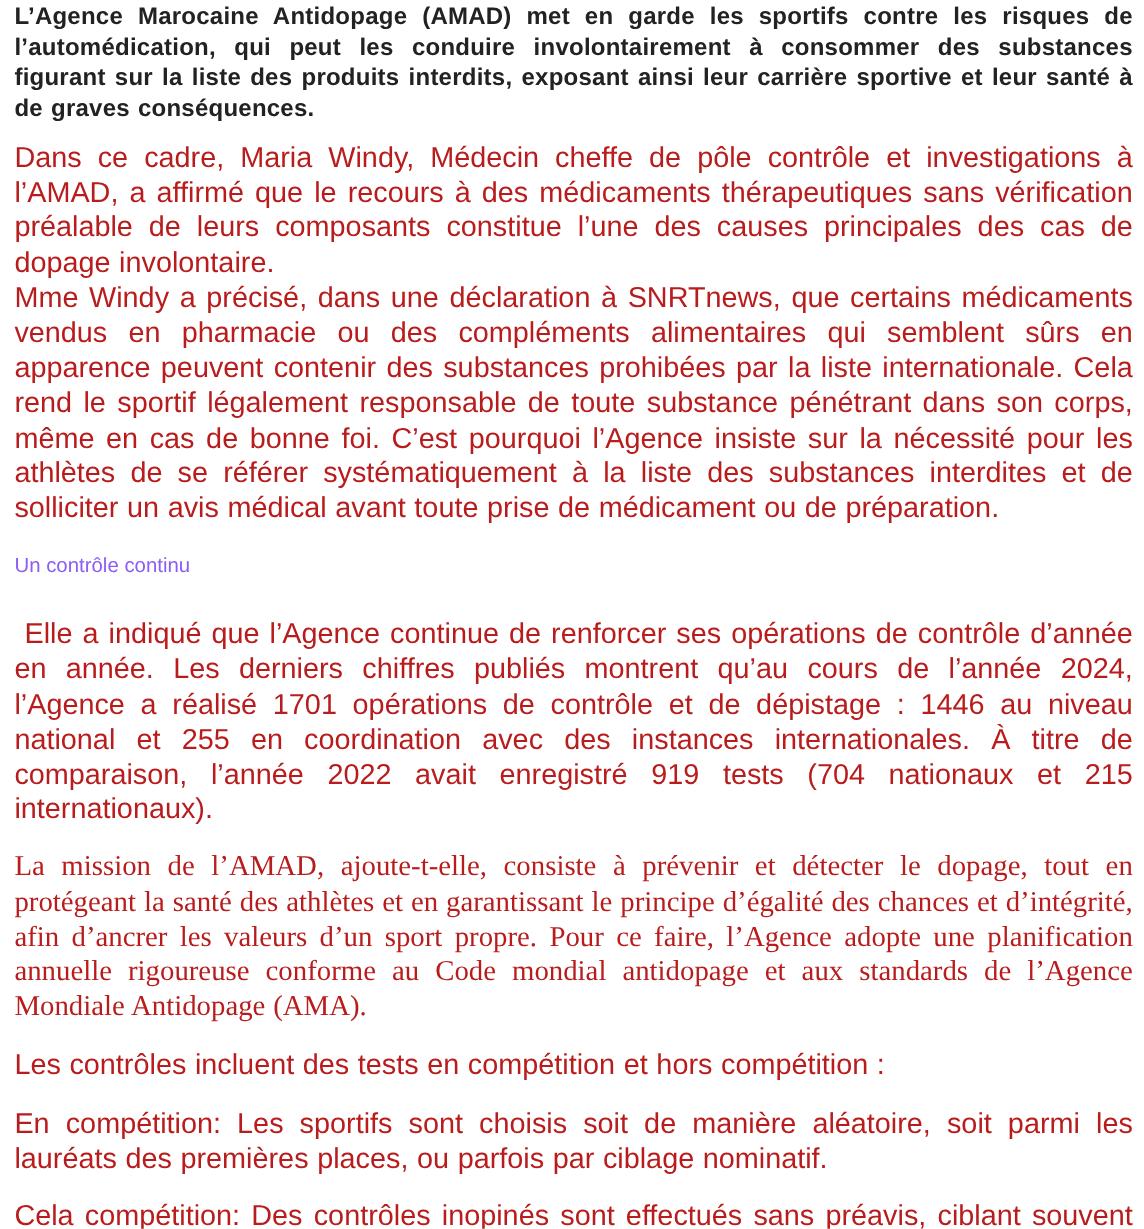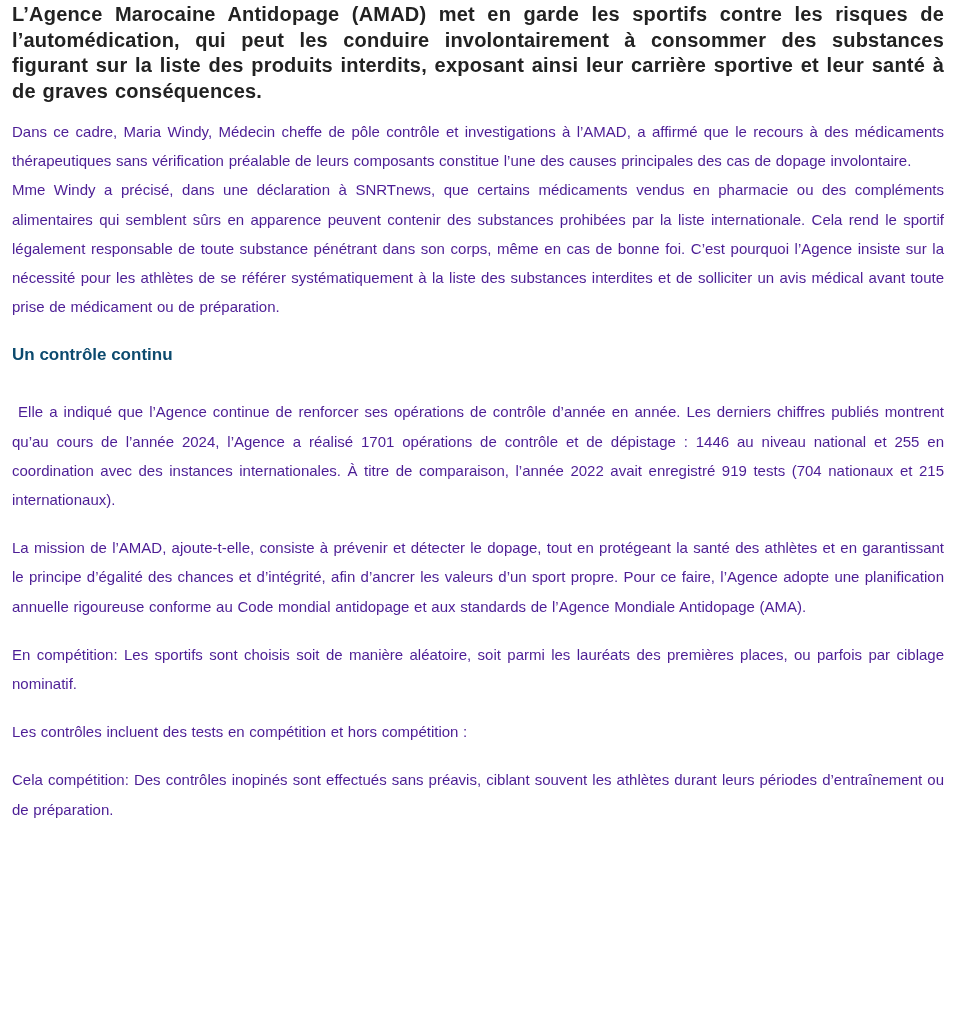--- a/index.html
+++ b/index.html
@@ -25,50 +25,50 @@
       font-weight: bold;
       font-size: 20px;
       line-height: 25.5px;
       text-align: justify;
       color: #222222;
       letter-spacing: 0.2px;
       word-spacing: 1px;
     }
     .para {
       margin: 0;
-      font-size: 15px;
+      font-size: 24px;
       line-height: 29.2px;
       text-align: justify;
-      color: #4c1d95;
+      color: #b91c1c;
       word-spacing: 0.5px;
     }
     .p1 { margin-top: 13px; }
     .p2 { }
     .subhead {
       margin: 19px 0 0 0;
-      font-weight: bold;
+      font-weight: normal;
       font-size: 17px;
       line-height: 29px;
-      color: #0c4a6e;
+      color: #8b5cf6;
     }
     .p3 { margin-top: 28px; }
-    .p4 { margin-top: 19px; }
+    .p4 { margin-top: 19px; font-family: Liberation Serif, serif; }
     .p5 { margin-top: 19px; }
     .p6 { margin-top: 19px; }
     .p7 { margin-top: 19px; }
   </style>
 </head>
 <body>
 
 <div class="article">
   <p class="lead">L’Agence Marocaine Antidopage (AMAD) met en garde les sportifs contre les risques de l’automédication, qui peut les conduire involontairement à consommer des substances figurant sur la liste des produits interdits, exposant ainsi leur carrière sportive et leur santé à de graves conséquences.</p>
 
   <p class="para p1">Dans ce cadre, Maria Windy, Médecin cheffe de pôle contrôle et investigations à l’AMAD, a affirmé que le recours à des médicaments thérapeutiques sans vérification préalable de leurs composants constitue l’une des causes principales des cas de dopage involontaire.</p>
   <p class="para p2">Mme Windy a précisé, dans une déclaration à SNRTnews, que certains médicaments vendus en pharmacie ou des compléments alimentaires qui semblent sûrs en apparence peuvent contenir des substances prohibées par la liste internationale. Cela rend le sportif légalement responsable de toute substance pénétrant dans son corps, même en cas de bonne foi. C’est pourquoi l’Agence insiste sur la nécessité pour les athlètes de se référer systématiquement à la liste des substances interdites et de solliciter un avis médical avant toute prise de médicament ou de préparation.</p>
 
   <h3 class="subhead">Un contrôle continu</h3>
 
   <p class="para p3" style="white-space: pre-wrap;"> Elle a indiqué que l’Agence continue de renforcer ses opérations de contrôle d’année en année. Les derniers chiffres publiés montrent qu’au cours de l’année 2024, l’Agence a réalisé 1701 opérations de contrôle et de dépistage : 1446 au niveau national et 255 en coordination avec des instances internationales. À titre de comparaison, l’année 2022 avait enregistré 919 tests (704 nationaux et 215 internationaux).</p>
   <p class="para p4">La mission de l’AMAD, ajoute-t-elle, consiste à prévenir et détecter le dopage, tout en protégeant la santé des athlètes et en garantissant le principe d’égalité des chances et d’intégrité, afin d’ancrer les valeurs d’un sport propre. Pour ce faire, l’Agence adopte une planification annuelle rigoureuse conforme au Code mondial antidopage et aux standards de l’Agence Mondiale Antidopage (AMA).</p>
+  <p class="para p5">Les contrôles incluent des tests en compétition et hors compétition :</p>
   <p class="para p6">En compétition: Les sportifs sont choisis soit de manière aléatoire, soit parmi les lauréats des premières places, ou parfois par ciblage nominatif.</p>
-  <p class="para p5">Les contrôles incluent des tests en compétition et hors compétition :</p>
   <p class="para p7">Cela compétition: Des contrôles inopinés sont effectués sans préavis, ciblant souvent les athlètes durant leurs périodes d’entraînement ou de préparation.</p>
 </div>
 
 </body></html>

